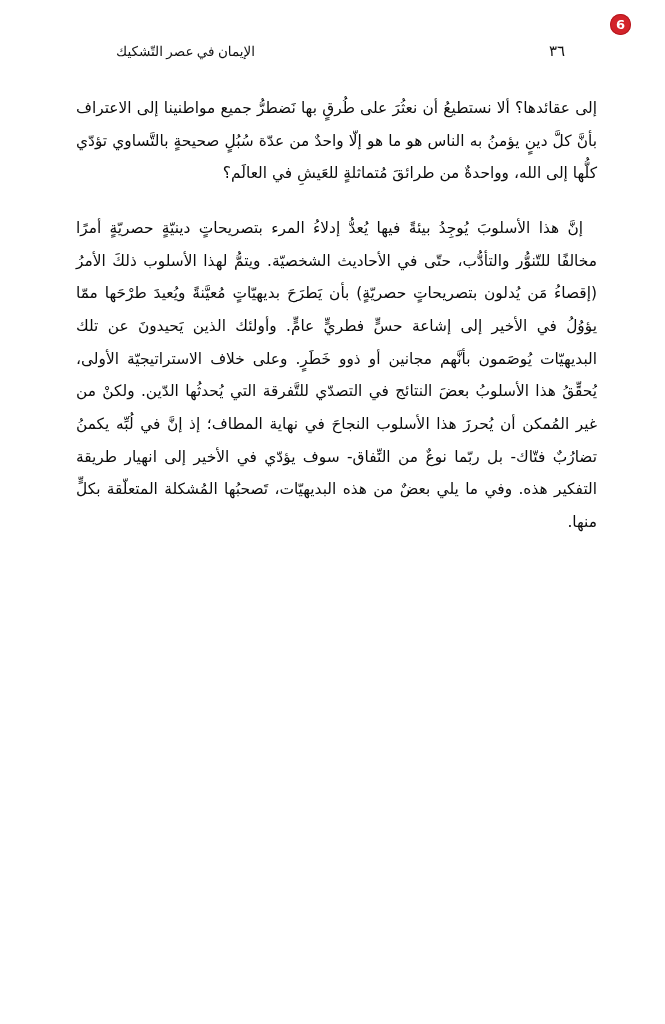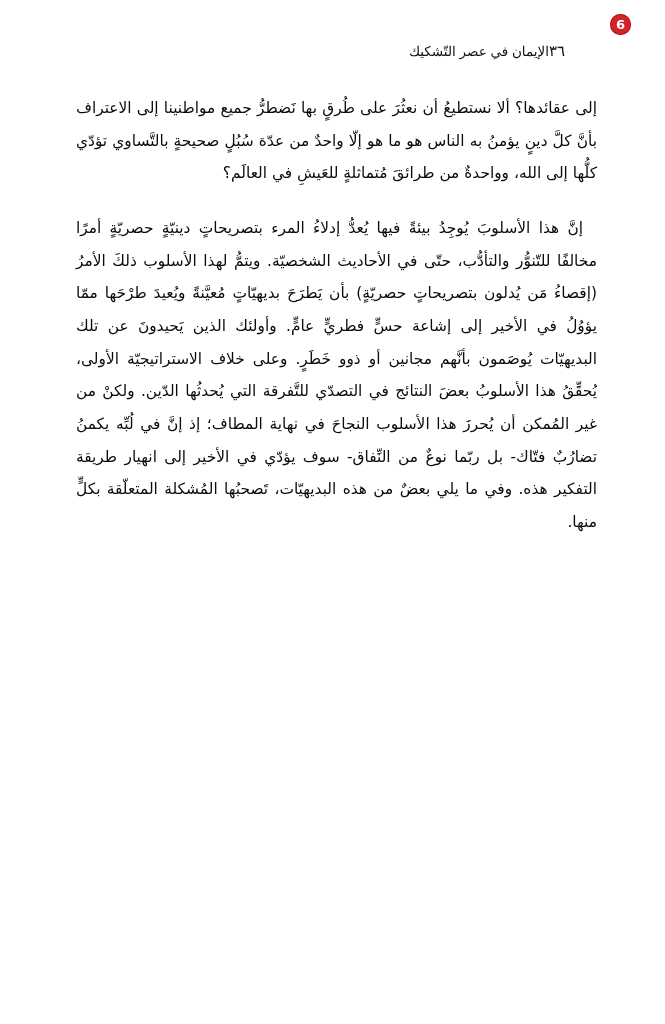--- a/index.html
+++ b/index.html
@@ -47,24 +47,24 @@
     left: 70px;
     right: 70px;
     height: 22px;
     display: flex;
     align-items: center;
     justify-content: space-between;
     direction: rtl;
   }
   .header-title {
     flex: 1;
-    text-align: right;
+    text-align: left;
     font-size: 13.5px;
     color: #111111;
-    font-family: Liberation Sans, sans-serif;
+    font-family: Liberation Serif, serif;
     letter-spacing: 0;
   }
   .header-page-number {
     width: 46px;
     text-align: left;
     font-size: 15px;
     color: #111111;
     font-family: Liberation Sans, sans-serif;
   }
 

